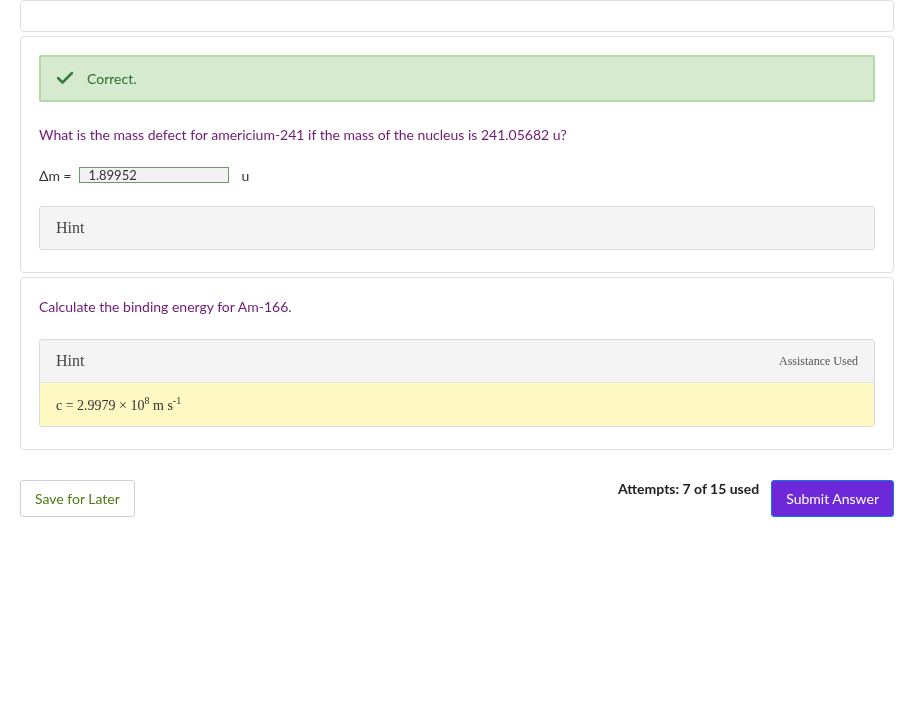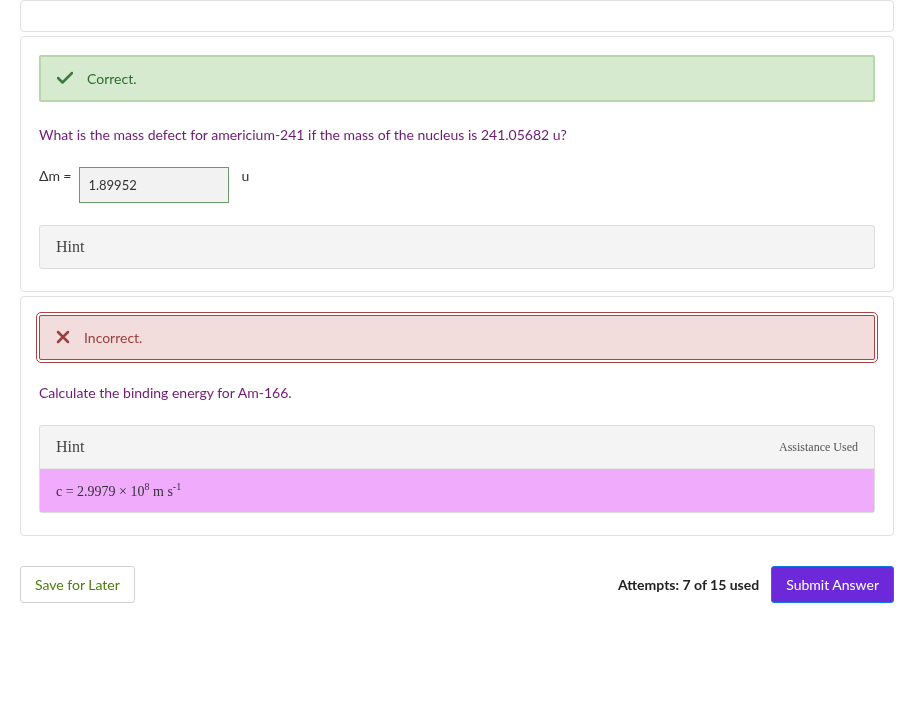--- a/index.html
+++ b/index.html
@@ -62,21 +62,21 @@
     align-items: flex-start;
     gap: 8px;
     margin-bottom: 22px;
     font-size: 14px;
   }
   .answer-row .prefix {
     font-style: italic;
   }
   .answer-row .delta { font-style: normal; }
   .ans-input {
-    height: 36px;
+    height: 16px;
     padding: 4px 8px;
     font-size: 13px;
     font-family: inherit;
   }
   .ans-input.correct-input {
     width: 150px;
     background: #f2f2f2;
     border: 1px solid #6a9a6a;
     color: #333;
   }
@@ -116,21 +116,21 @@
     color: #444;
     display: flex;
     justify-content: space-between;
     align-items: center;
   }
   .assistance-used {
     color: #555;
     font-size: 12px;
   }
   .hint-body {
-    background: #f0abfc;
+    background: #fef9c3;
     border-top: 1px solid #e6e6e6;
     padding: 12px 16px;
     color: #333;
     font-size: 14px;
   }
   .hint-body sup { font-size: 10px; vertical-align: super; }
   .footer-row {
     display: flex;
     align-items: center;
     justify-content: space-between;
@@ -148,21 +148,20 @@
     border: 1px solid #d0d0d0;
     color: #4d7c0f;
   }
   .btn-primary {
     background: #6d28d9;
     border: 1px solid #0d7ae4;
     color: #fff;
   }
   .footer-right {
     display: flex;
-    align-items: center;
     gap: 12px;
   }
   .attempts {
     font-weight: 700;
     color: #222;
     font-size: 14px;
   }
 </style>
 </head>
 <body>
@@ -195,28 +194,20 @@
     <div class="hint-box">
       <div class="hint-header">
         <span>Hint</span>
       </div>
     </div>
 
   </div>
 
   <div class="card padded">
 
-    <div class="alert alert-incorrect">
-      <span class="icon">
-        <svg width="14" height="14" viewBox="0 0 14 14">
-            <path d="M2 2 L12 12 M12 2 L2 12" stroke="#9a3e3e" stroke-width="2.5" stroke-linecap="round"></path>
-          </svg>
-      </span>
-      <span>Incorrect.</span>
-    </div>
 
     <div class="question">Calculate the binding energy for Am-166.</div>
 
 
     <div class="hint-box">
       <div class="hint-header">
         <span>Hint</span>
         <span class="assistance-used">Assistance Used</span>
       </div>
       <div class="hint-body">

